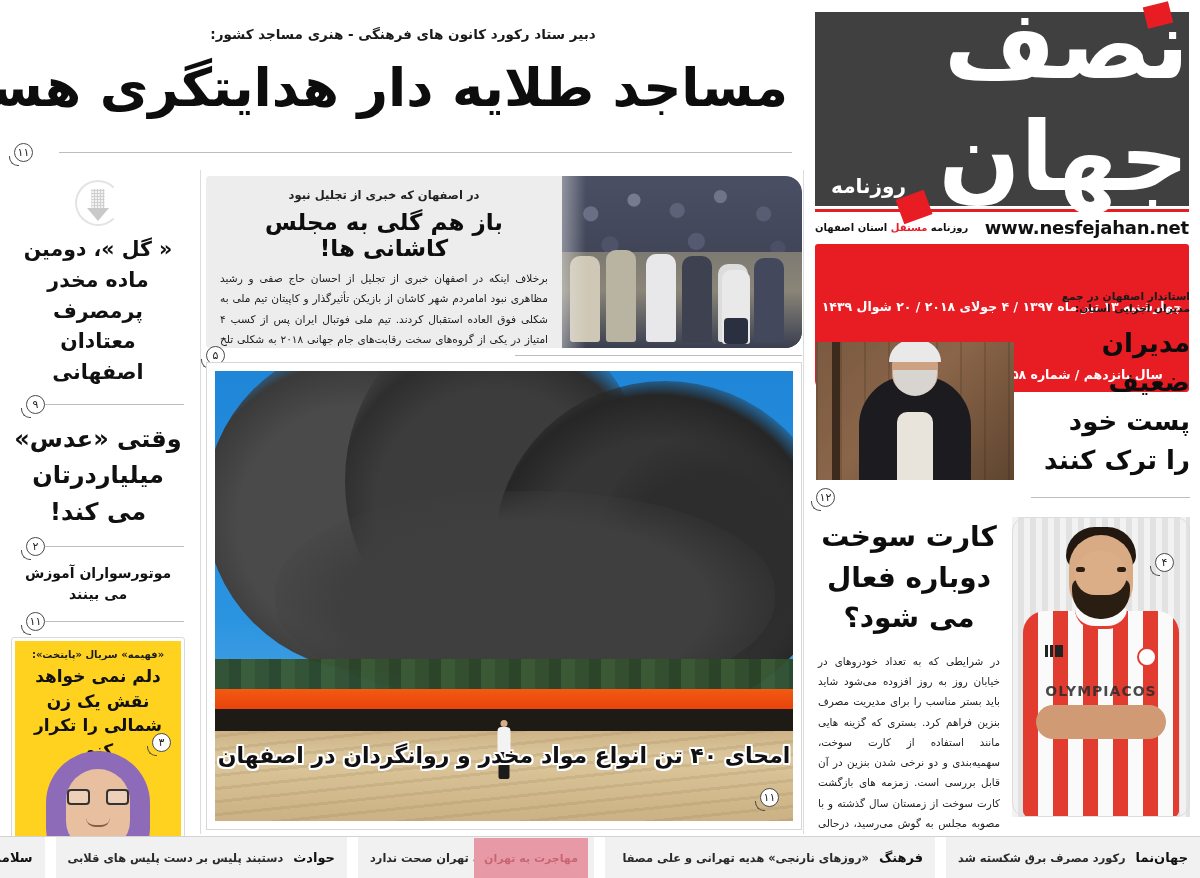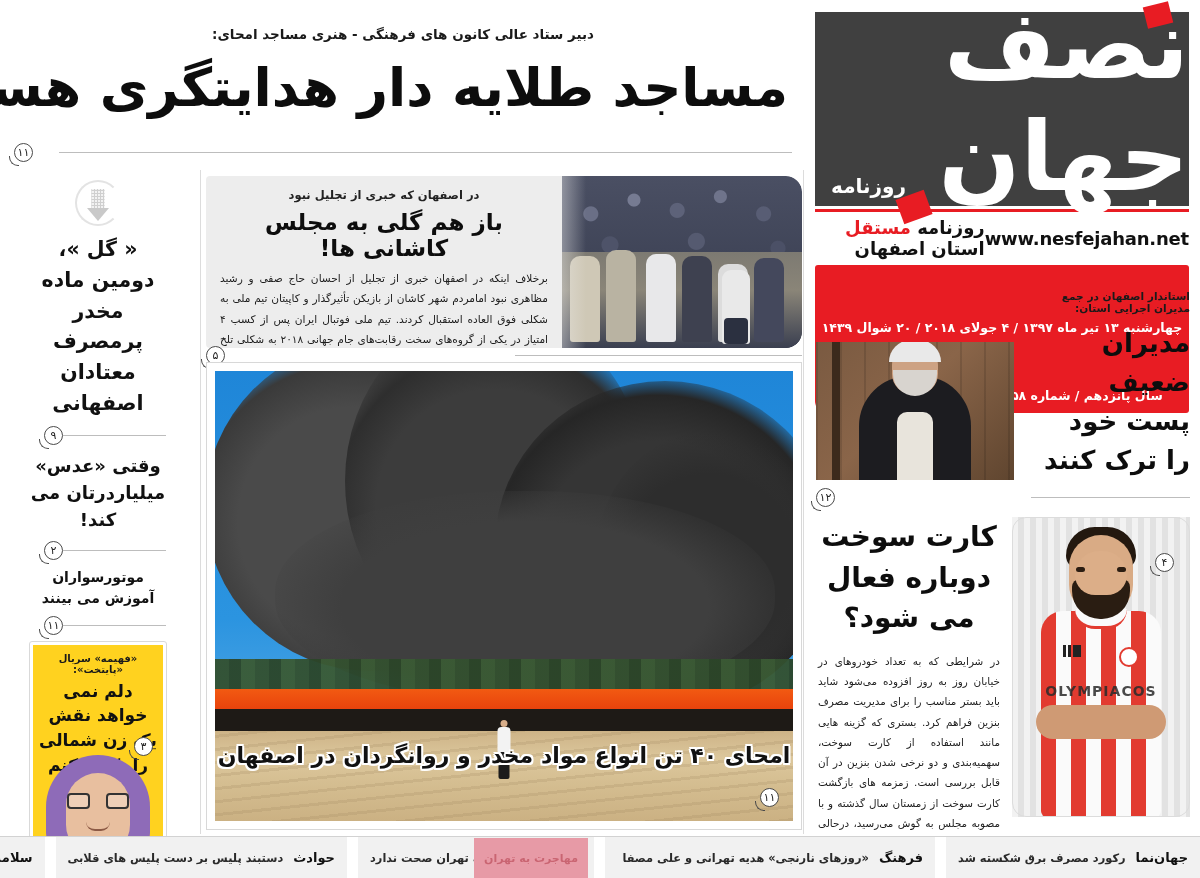--- a/index.html
+++ b/index.html
@@ -77,34 +77,34 @@
   .logo-notch-b {
     position: absolute; left: 84px; bottom: -14px;
     width: 30px; height: 26px; background: #e81c23;
     transform: rotate(-20deg);
   }
   .logo-underline { width: 374px; height: 3px; background: #e81c23; margin: 3px auto 0 auto; }
   .masthead-meta {
     width: 374px; margin: 5px auto 0 auto;
     display: flex; align-items: center; justify-content: space-between;
   }
-  .meta-right { font-size: 18px; font-weight: 700; color: #111; }
+  .meta-right { font-size: 10px; font-weight: 700; color: #111; }
   .meta-right .hl { color: #e81c23; }
   .meta-url { font-size: 18px; font-weight: 800; color: #111; letter-spacing: -0.2px; direction: ltr; }
   .datebar {
     width: 374px; margin: 6px auto 0 auto; background: #e81c23;
     border-radius: 3px 3px 3px 12px; color: #fff;
     text-align: center; padding: 5px 6px 6px 6px;
   }
   .datebar div { font-size: 12.5px; font-weight: 700; line-height: 1.62; margin-top: 48px; }
 
   
   .sidebar {
     position: absolute; left: 0; top: 166px; width: 196px; bottom: 42px;
-    padding: 0 30px;
+    padding: 0 12px;
   }
   .arrow-icon {
     width: 46px; height: 46px; margin: 14px auto 8px auto; position: relative;
   }
   .arrow-icon .ring {
     position: absolute; inset: 0; border: 2px solid #e3e3e3; border-radius: 50%;
     border-right-color: transparent;
   }
   .arrow-icon .stem {
     position: absolute; left: 50%; top: 9px; transform: translateX(-50%);
@@ -117,21 +117,21 @@
   .arrow-icon .head {
     position: absolute; left: 50%; top: 28px; transform: translateX(-50%);
     width: 0; height: 0; border-left: 11px solid transparent;
     border-right: 11px solid transparent; border-top: 13px solid #c9c9c9;
   }
   .side-item { text-align: center; }
   .side-title-lg {
     font-size: 20.5px; font-weight: 800; color: #111; line-height: 1.5;
   }
   .side-title-md {
-    font-size: 18px; font-weight: 800; color: #111; line-height: 1.52;
+    font-size: 24px; font-weight: 800; color: #111; line-height: 1.52;
   }
   .side-title-sm {
     font-size: 14px; font-weight: 700; color: #111; line-height: 1.5;
   }
   .side-rule { display:flex; align-items:center; flex-direction: row-reverse; margin: 7px 0 7px 0;}
   .side-rule .rule { flex:1; }
   .side-rule .pagemark { margin: 0 0 0 14px; }
 
   .yellow-box {
     margin-top: 6px; background: #ffd21f; border: 3px solid #ffffff;
@@ -273,21 +273,21 @@
 
   .player-card { width: 178px; position: relative; }
   .pc-photo { position: relative; width: 178px; height: 300px; overflow: hidden;
      background: repeating-linear-gradient(90deg,#f2f2f2 0 6px,#e2e2e2 6px 12px); }
   .pc-head { position:absolute; left:50%; transform:translateX(-50%); top: 18px; width: 64px; height: 78px; background:#d9ab85; border-radius: 32px 32px 28px 28px;}
   .pc-hair { position:absolute; left:50%; transform:translateX(-50%); top: 10px; width: 70px; height: 42px; background:#23180f; border-radius: 35px 35px 16px 16px;}
   .pc-beard { position:absolute; left:50%; transform:translateX(-50%); top: 62px; width: 58px; height: 40px; background:#2a1d12; border-radius: 8px 8px 28px 28px;}
   .pc-face { position:absolute; left:50%; transform:translateX(-50%); top: 34px; width: 52px; height: 44px; background:#dcae88; border-radius: 24px 24px 20px 20px;}
   .pc-eye-l,.pc-eye-r { position:absolute; top: 50px; width: 9px; height: 5px; background:#2b1d12; border-radius: 3px;}
   .pc-eye-l { left: 64px; } .pc-eye-r { right: 64px; }
-  .pc-torso { position:absolute; left:50%; transform:translateX(-50%); bottom: 0; width: 120px; height: 206px;
+  .pc-torso { position:absolute; left:50%; transform:translateX(-50%); bottom: 0; width: 156px; height: 206px;
      background: repeating-linear-gradient(90deg,#e23b30 0 15px,#fafafa 15px 30px);
      border-radius: 22px 22px 6px 6px; }
   .pc-collar { position:absolute; left:50%; transform:translateX(-50%); top: -2px; width: 52px; height: 20px; background:#fafafa; border-radius: 0 0 26px 26px; border-bottom:3px solid #e23b30;}
   .pc-arms { position:absolute; left:50%; transform:translateX(-50%); bottom: 78px; width: 130px; height: 34px; background:#cf9a74; border-radius: 18px;}
   .pc-badge { position:absolute; right: 22px; top: 36px; width: 20px; height: 20px; border-radius:50%; background:#fff; border:2px solid #e23b30;}
   .pc-brand { position:absolute; left:50%; transform:translateX(-50%); top: 72px; font-size: 14px; font-weight:800; color:#2b2b2b; letter-spacing: 1px; opacity:.85;}
   .pc-logo { position:absolute; left: 22px; top: 34px; width: 18px; height: 12px;
      background: linear-gradient(90deg,#222 0 3px,transparent 3px 5px,#222 5px 8px,transparent 8px 10px,#222 10px 13px); }
   .pc-pagemark { position:absolute; right: 16px; top: 36px; }
   .pc-caption {
@@ -328,21 +328,21 @@
   .vdiv { position:absolute; top: 170px; bottom: 44px; width: 1px; background: #dcdcdc; }
   .vdiv-a { left: 200px; }
   .vdiv-b { right: 396px; }
 </style>
 </head>
 <body>
 
 <div class="page">
 
   <div class="masthead-left">
-    <div class="kicker-top">دبیر ستاد عالی کانون های فرهنگی - هنری مساجد امحای:</div>
+    <div class="kicker-top">دبیر ستاد رکورد کانون های فرهنگی - هنری مساجد کشور:</div>
     <div class="headline-main">مساجد طلایه دار هدایتگری هستند</div>
     <div class="hl-rule-wrap">
       <span class="pagemark">۱۱</span>
       <span class="rule"></span>
     </div>
   </div>
 
   <div class="masthead">
     <div class="logo-box">
       <div class="logo-notch-a"></div>

